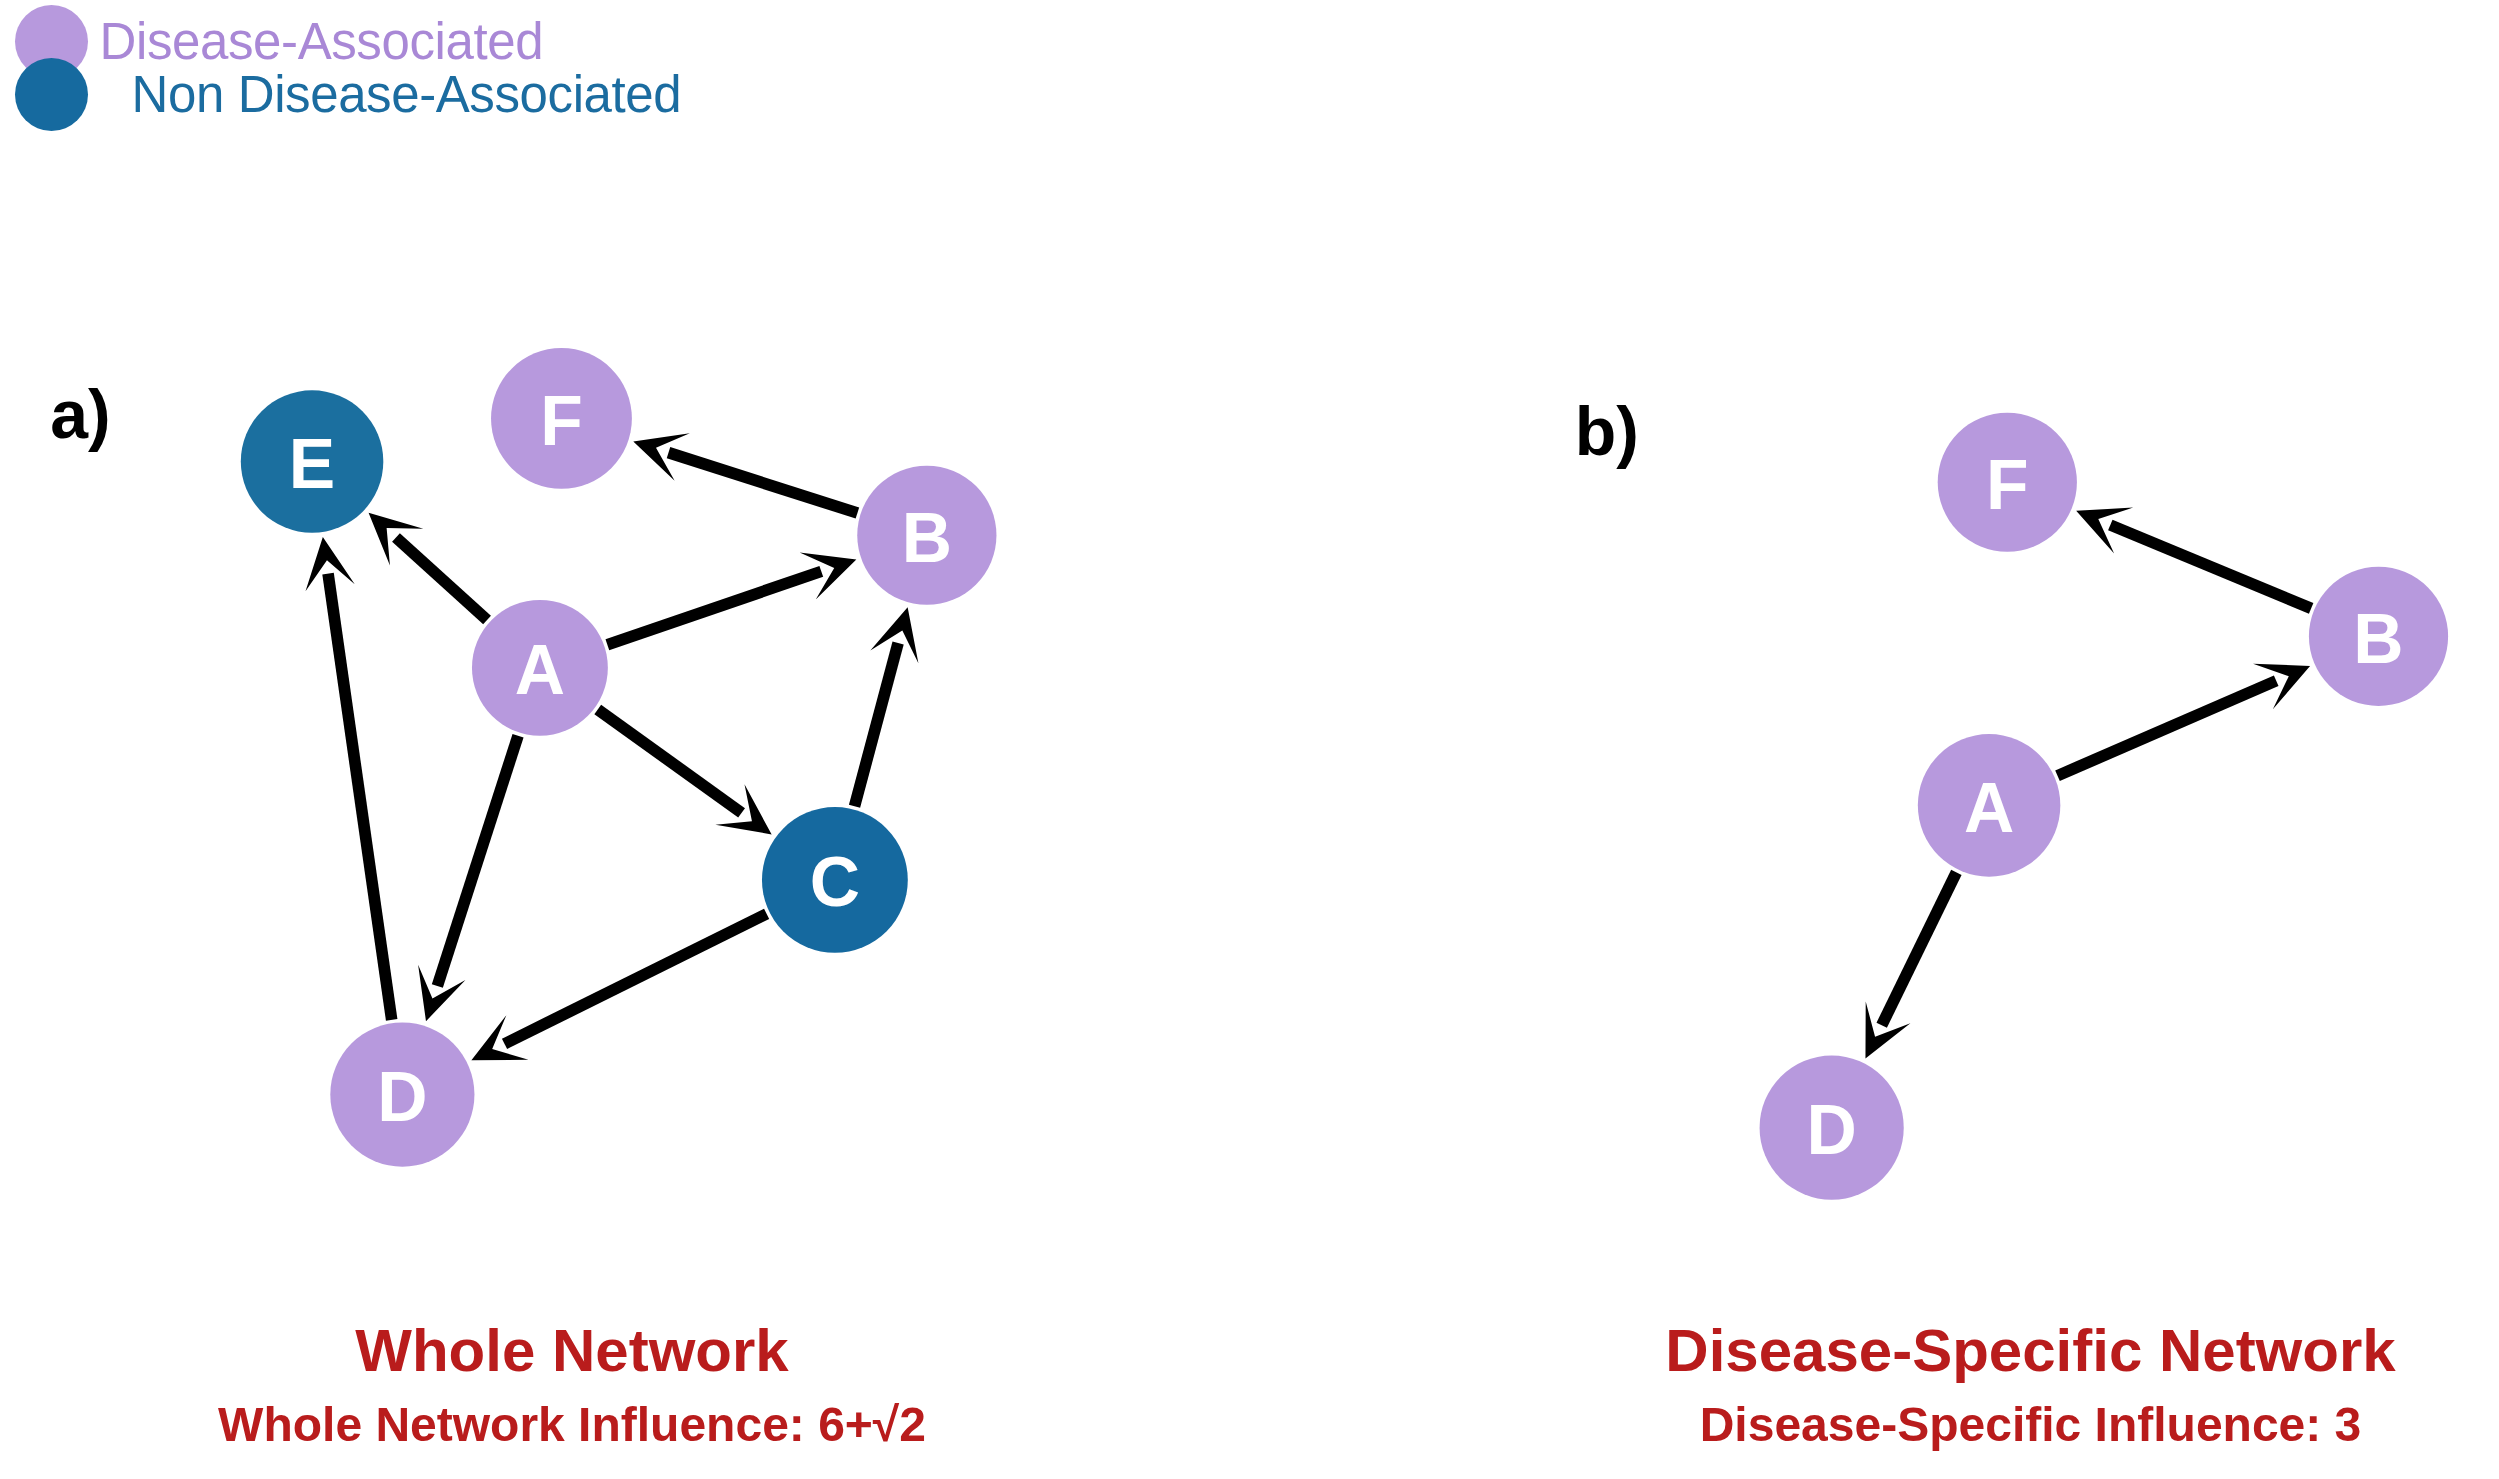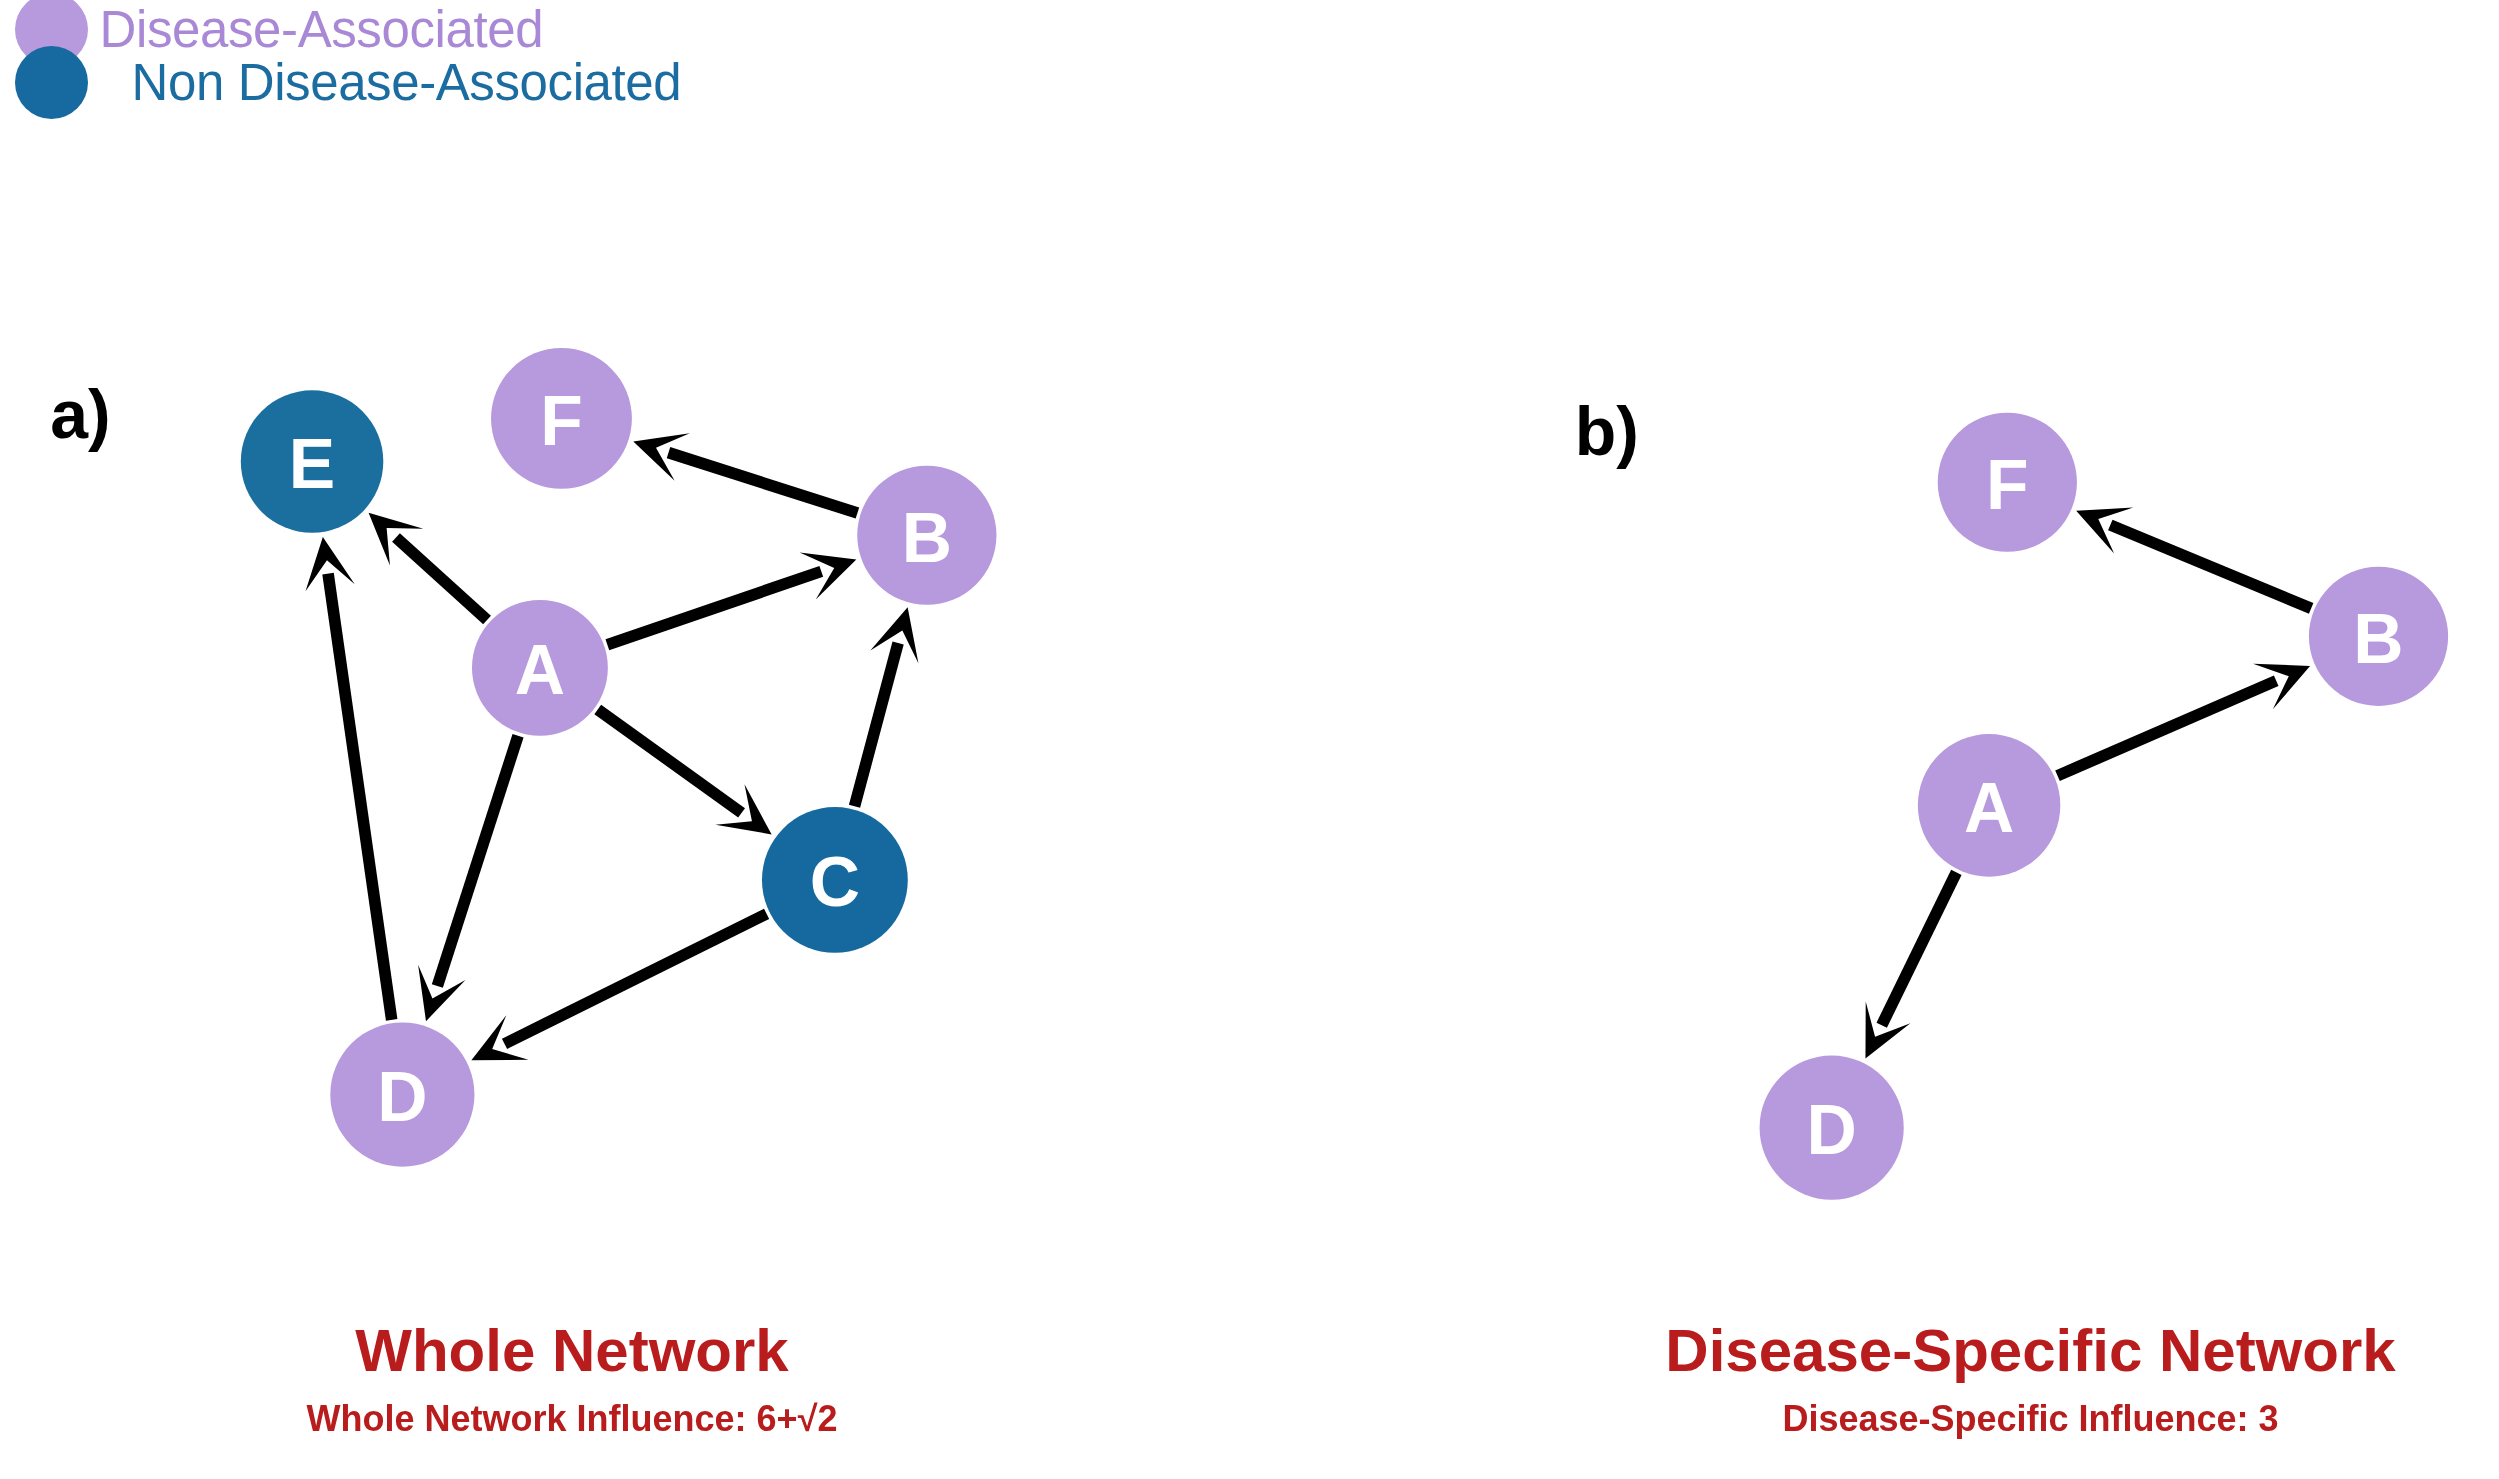--- a/index.html
+++ b/index.html
@@ -5,21 +5,21 @@
 <style>
   html,body{margin:0;padding:0;background:#ffffff;}
   body{
     width:2500px;height:1479px;position:relative;overflow:hidden;
     font-family:"Liberation Sans", sans-serif;
     -webkit-font-smoothing:antialiased;
   }
   #figure-root{position:absolute;inset:0;}
 
   
-  .legend{position:absolute;left:15px;top:5px;}
+  .legend{position:absolute;left:15px;top:17px;}
   .legend-row{display:flex;align-items:center;height:48px;}
   .legend-swatch{
     width:73px;height:73px;border-radius:50%;flex:0 0 auto;
     margin-right:11.6px;
   }
   .legend-row.row-a .legend-swatch{width:73px;height:73px;}
   .legend-row.row-b{margin-top:5px;gap:32px;}
   .legend-label{
     font-size:51px;line-height:1;white-space:nowrap;font-weight:400;
     letter-spacing:-0.4px;
@@ -37,21 +37,21 @@
   }
   .panel-letter{
     font-family:"Liberation Sans", sans-serif;
     font-weight:bold;font-size:82px;fill:#000000;
     text-anchor:start;dominant-baseline:central;
   }
 
   
   .caption{position:absolute;text-align:center;color:#b91c1c;}
   .caption-title{font-size:60px;font-weight:bold;line-height:1.1;white-space:nowrap;}
-  .caption-sub{font-size:36px;font-weight:bold;line-height:1.1;margin-top:15px;white-space:nowrap;}
+  .caption-sub{font-size:48px;font-weight:bold;line-height:1.1;margin-top:15px;white-space:nowrap;}
   #caption-a{left:116px;top:1318px;width:912px;}
   #caption-b{left:1558px;top:1318px;width:945px;}
 </style>
 </head>
 <body>
 
 <div id="figure-root">
 
   <div class="legend">
     <div class="legend-row row-a">

